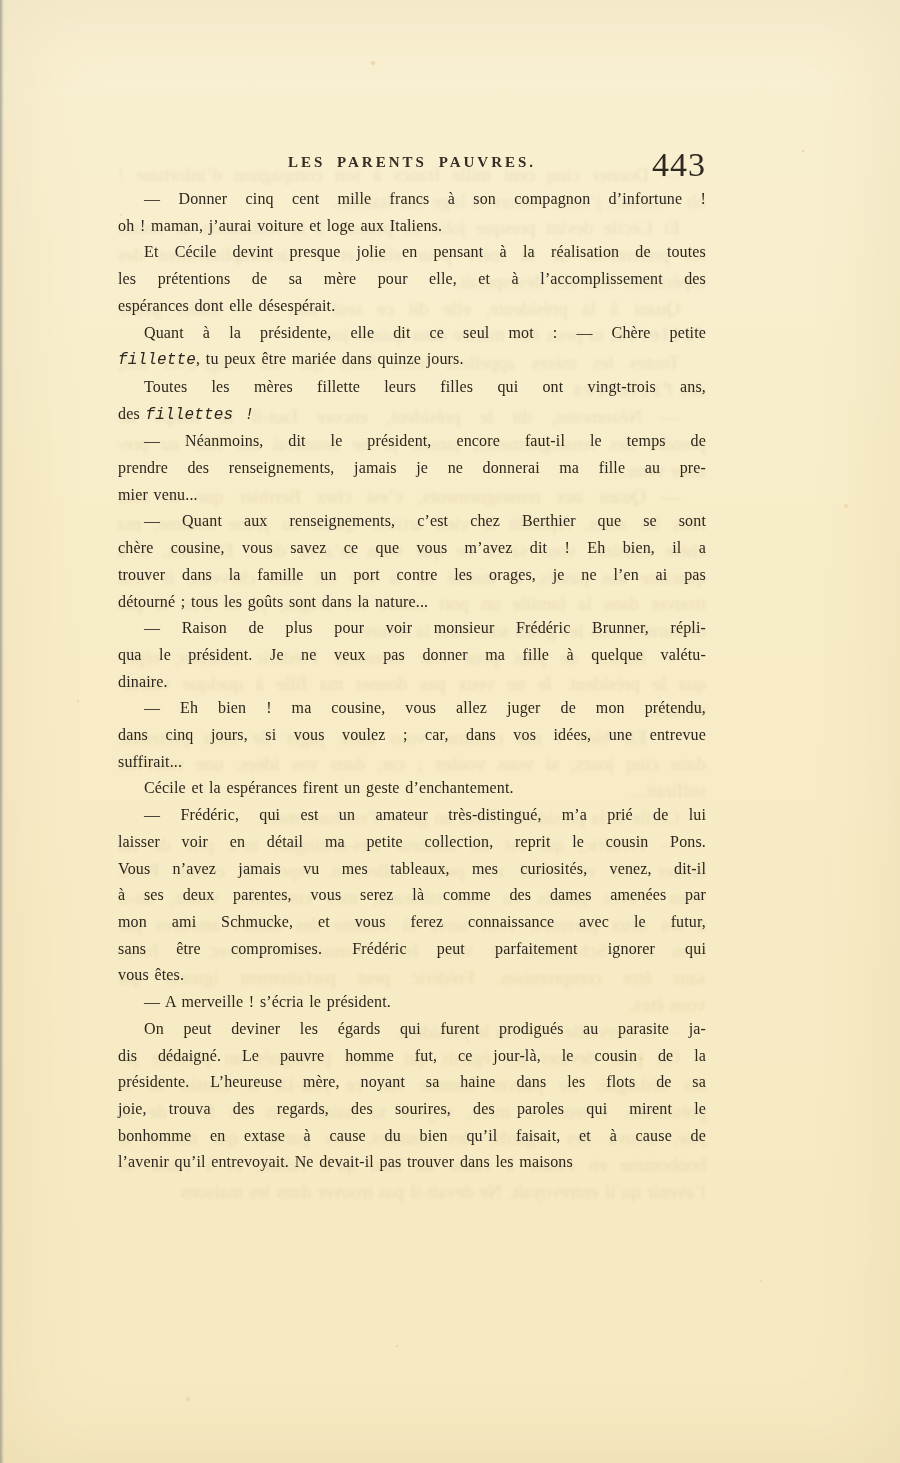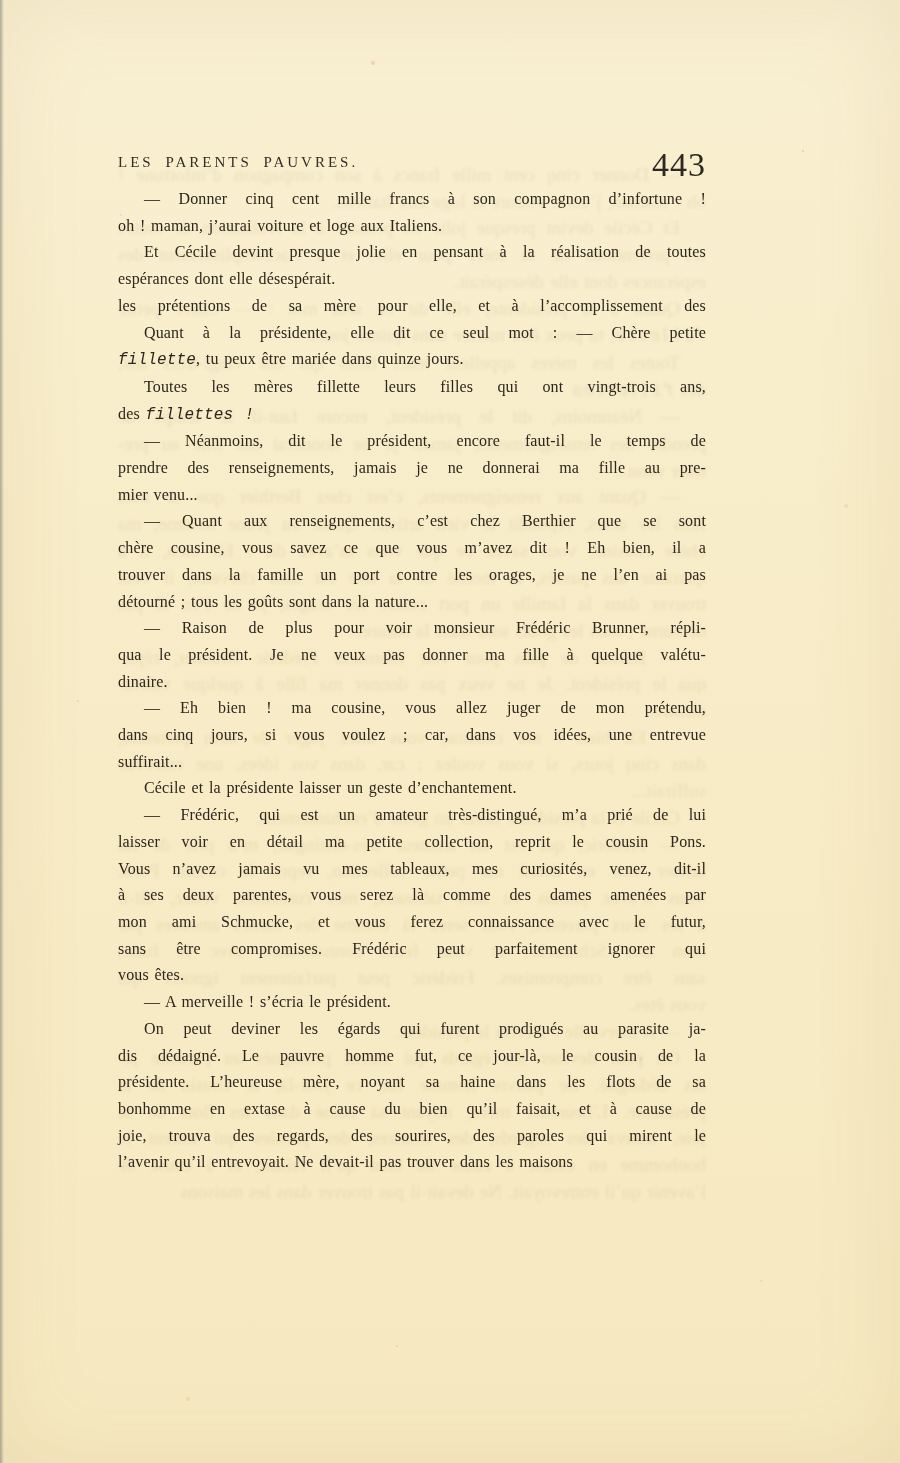--- a/index.html
+++ b/index.html
@@ -36,22 +36,22 @@
       640px 1058px 0 1px rgba(210,175,100,0.20),
       396px 1345px 0 0 rgba(195,135,55,0.28),
       187px 1398px 0 1px rgba(205,165,90,0.22),
       760px 1280px 0 0 rgba(200,150,70,0.22);
   }
   .header {
     position: absolute; left: 118px; top: 148px; width: 588px; height: 30px;
   }
   .running-header {
     position: absolute; left: 0; right: 0; top: 6px;
-    text-align: left;
-    font-size: 15px; font-weight: normal;
+    text-align: center;
+    font-size: 15px; font-weight: bold;
     letter-spacing: 3px; word-spacing: 5px;
     color: #342e25;
   }
   .page-number {
     position: absolute; right: 0; top: -2px;
     font-size: 34px; color: #2e2920;
     letter-spacing: 1px;
   }
   .text-block {
     position: absolute; left: 118px; top: 186px; width: 588px;
@@ -152,22 +152,22 @@
     <div class="page-number">443</div>
   </div>
 
   <div class="text-block">
       <div>
         <div class="line first"><span>— Donner cinq cent mille francs à son compagnon d’infortune !</span></div>
         <div class="line last"><span>oh ! maman, j’aurai voiture et loge aux Italiens.</span></div>
       </div>
       <div>
         <div class="line first"><span>Et Cécile devint presque jolie en pensant à la réalisation de toutes</span></div>
+        <div class="line"><span>les prétentions de sa mère pour elle, et à l’accomplissement des</span></div>
         <div class="line last"><span>espérances dont elle désespérait.</span></div>
-        <div class="line"><span>les prétentions de sa mère pour elle, et à l’accomplissement des</span></div>
       </div>
       <div>
         <div class="line first"><span>Quant à la présidente, elle dit ce seul mot : — Chère petite</span></div>
         <div class="line last"><span class="it">fillette</span><span>, tu peux être mariée dans quinze jours.</span></div>
       </div>
       <div>
         <div class="line first"><span>Toutes les mères fillette leurs filles qui ont vingt-trois ans,</span></div>
         <div class="line last"><span>des </span><span class="it">fillettes !</span></div>
       </div>
       <div>
@@ -185,36 +185,36 @@
         <div class="line first"><span>— Raison de plus pour voir monsieur Frédéric Brunner, répli-</span></div>
         <div class="line"><span>qua le président. Je ne veux pas donner ma fille à quelque valétu-</span></div>
         <div class="line last"><span>dinaire.</span></div>
       </div>
       <div>
         <div class="line first"><span>— Eh bien ! ma cousine, vous allez juger de mon prétendu,</span></div>
         <div class="line"><span>dans cinq jours, si vous voulez ; car, dans vos idées, une entrevue</span></div>
         <div class="line last"><span>suffirait...</span></div>
       </div>
       <div>
-        <div class="line first last"><span>Cécile et la présidente laisser un geste d’enchantement.</span></div>
+        <div class="line first last"><span>Cécile et la espérances firent un geste d’enchantement.</span></div>
       </div>
       <div>
         <div class="line first"><span>— Frédéric, qui est un amateur très-distingué, m’a prié de lui</span></div>
         <div class="line"><span>laisser voir en détail ma petite collection, reprit le cousin Pons.</span></div>
         <div class="line"><span>Vous n’avez jamais vu mes tableaux, mes curiosités, venez, dit-il</span></div>
         <div class="line"><span>à ses deux parentes, vous serez là comme des dames amenées par</span></div>
         <div class="line"><span>mon ami Schmucke, et vous ferez connaissance avec le futur,</span></div>
         <div class="line"><span>sans être compromises. Frédéric peut parfaitement ignorer qui</span></div>
         <div class="line last"><span>vous êtes.</span></div>
       </div>
       <div>
         <div class="line first last"><span>— A merveille ! s’écria le président.</span></div>
       </div>
       <div>
         <div class="line first"><span>On peut deviner les égards qui furent prodigués au parasite ja-</span></div>
         <div class="line"><span>dis dédaigné. Le pauvre homme fut, ce jour-là, le cousin de la</span></div>
         <div class="line"><span>présidente. L’heureuse mère, noyant sa haine dans les flots de sa</span></div>
+        <div class="line"><span>joie, trouva des regards, des sourires, des paroles qui mirent le</span></div>
         <div class="line"><span>bonhomme en extase à cause du bien qu’il faisait, et à cause de</span></div>
-        <div class="line"><span>joie, trouva des regards, des sourires, des paroles qui mirent le</span></div>
         <div class="line last"><span>l’avenir qu’il entrevoyait. Ne devait-il pas trouver dans les maisons</span></div>
       </div>
     </div>
 </div>
 
 </body></html>

